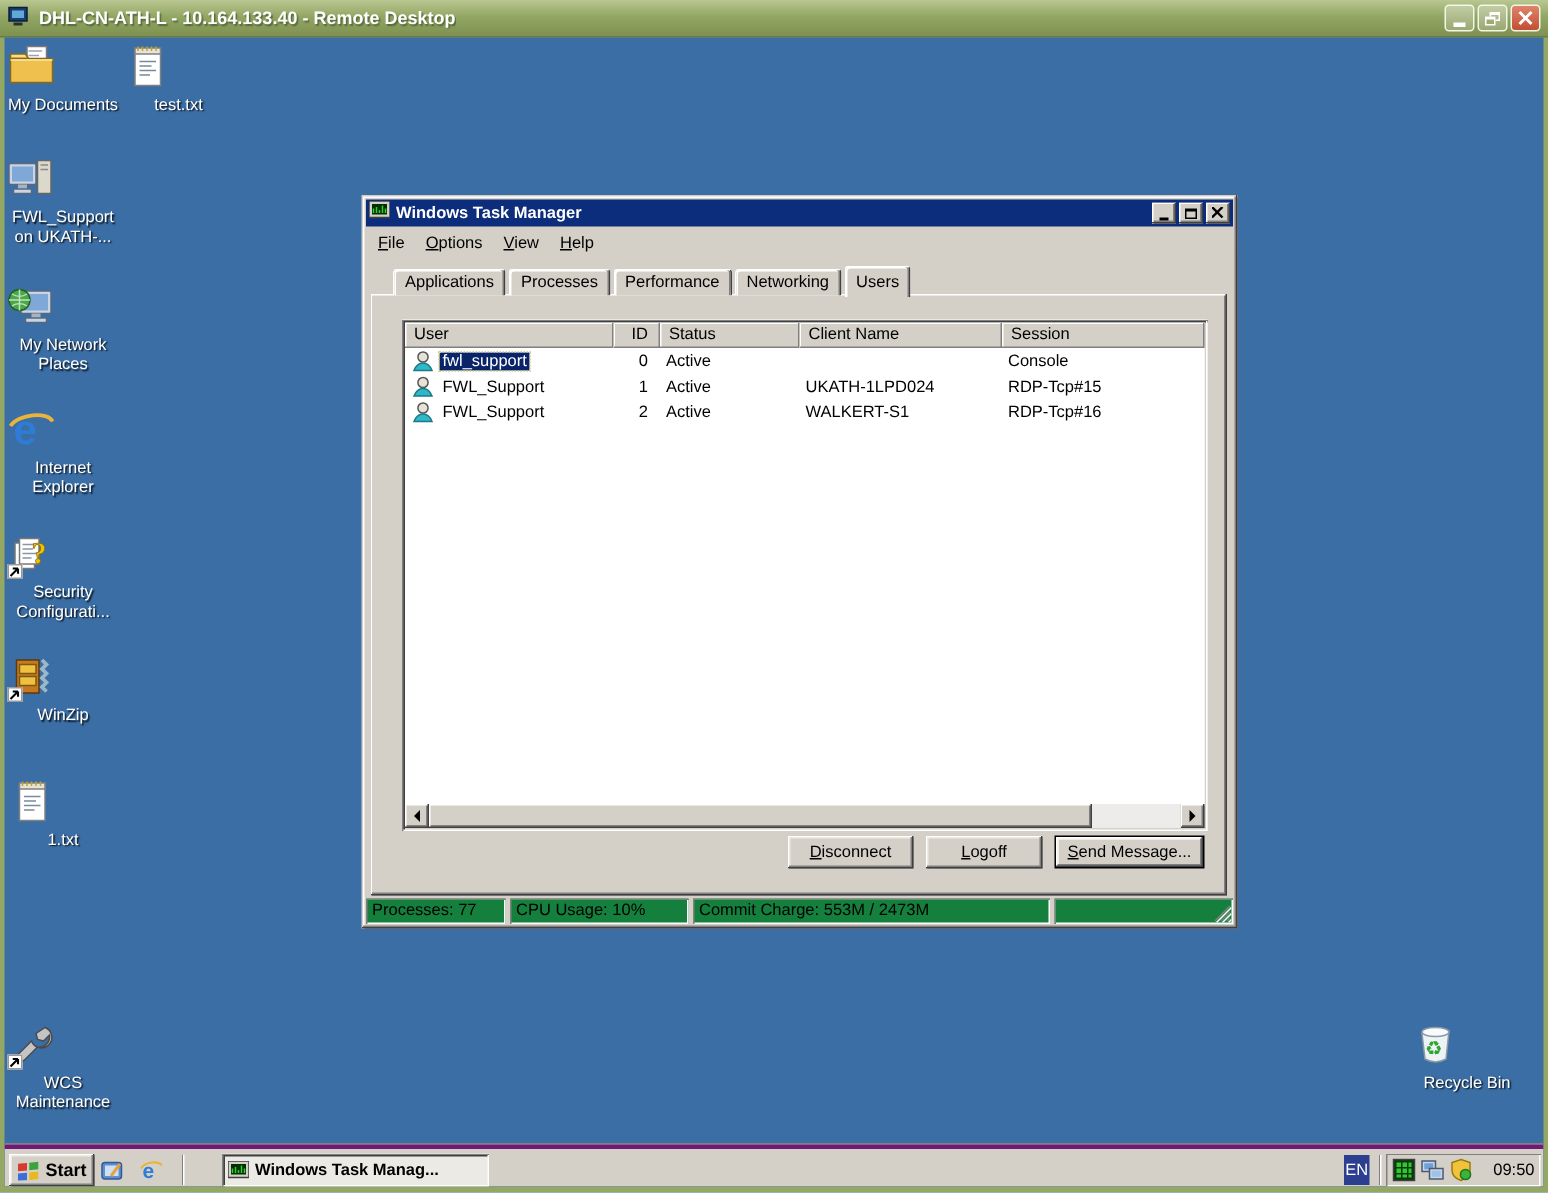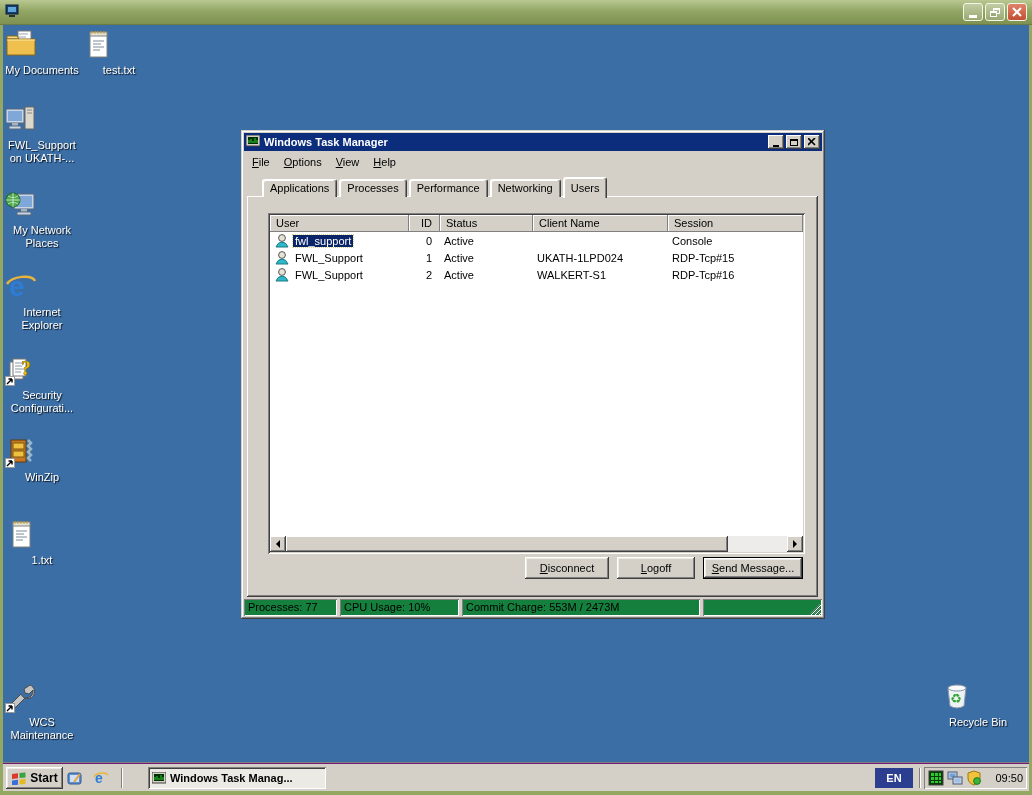--- a/index.html
+++ b/index.html
@@ -88,52 +88,53 @@
   .btn.default { border:1px solid #000; }
 
   .tm-statusbar { position:absolute; left:3px; right:3px; bottom:3px; height:19px; display:flex; gap:3px; padding-top:2px; }
   .sb-panel { height:17px; background:#15803d; box-shadow: inset 1px 1px #808080, inset -1px -1px #fff;
     padding:2px 4px 0; white-space:nowrap; overflow:hidden; }
   .sp1{width:93px}.sp2{width:119px}.sp3{width:238px}.sp4{flex:1; position:relative;}
   .grip { position:absolute; right:1px; bottom:1px; }
 
   
   .taskbar { position:absolute; left:0; right:0; bottom:0; height:28px; background:#D4D0C8;
-    border-top:1px solid #701a75; box-shadow:0 -1px #808080; }
+    border-top:3px solid #701a75; box-shadow:0 -1px #808080; }
   .start-btn { position:absolute; left:3px; top:3px; width:57px; height:22px; display:flex; align-items:center;
     justify-content:center; gap:3px; font-weight:bold; font-size:12px; background:#D4D0C8;
     box-shadow: inset -1px -1px #404040, inset 1px 1px #fff, inset -2px -2px #808080, inset 2px 2px #ECEBE5; }
   .ql { position:absolute; top:5px; width:18px; height:18px; display:flex; align-items:center; justify-content:center; }
   .tb-divider { position:absolute; left:118px; top:4px; width:2px; height:20px;
     box-shadow: inset 1px 0 #808080, inset -1px 0 #fff; }
   .task-btn { position:absolute; left:145px; top:3px; width:178px; height:22px; display:flex; align-items:center;
     gap:4px; padding:0 4px; font-weight:bold; background:#ECEAE4;
     box-shadow: inset 1px 1px #808080, inset -1px -1px #fff, inset 2px 2px #404040; overflow:hidden; white-space:nowrap; }
-  .lang-box { position:absolute; right:116px; top:4px; width:38px; height:20px; background:#2B3E90; color:#fff;
-    display:flex; align-items:center; justify-content:center; font-weight:bold; }
+  .lang-box { position:absolute; right:116px; top:4px; width:17px; height:20px; background:#2B3E90; color:#fff;
+    display:flex; align-items:center; justify-content:center; font-weight:normal; }
   .tray-divider { position:absolute; right:108px; top:4px; width:2px; height:20px;
     box-shadow: inset 1px 0 #808080, inset -1px 0 #fff; }
   .tray { position:absolute; right:2px; top:3px; width:103px; height:22px; display:flex; align-items:center;
     gap:3px; padding:0 4px; box-shadow: inset 1px 1px #808080, inset -1px -1px #fff; }
   .tray-ico { width:16px; height:16px; flex:0 0 16px; }
   .clock { margin-left:auto; }
 </style>
 </head>
 <body>
 
 <div class="stage">
 
   <div class="rdp-titlebar">
     <span>
       <svg width="16" height="14">
           <rect x="1" y="1" width="12" height="9" fill="#1B3E6E" stroke="#0A1E3C"></rect>
           <rect x="3" y="3" width="8" height="5" fill="#5FA8D8"></rect>
           <rect x="4" y="11" width="6" height="2" fill="#233"></rect>
         </svg>
     </span>
+    <span class="rdp-title">DHL-CN-ATH-L - 10.164.133.40 - Remote Desktop</span>
     <span class="rdp-btns">
       <span class="rdp-btn">
           <span class="glyph-min"></span>
         </span>
       <span class="rdp-btn">
           <span class="glyph-restore">
             <span class="b b1"></span>
             <span class="b b2"></span>
           </span>
         </span>

